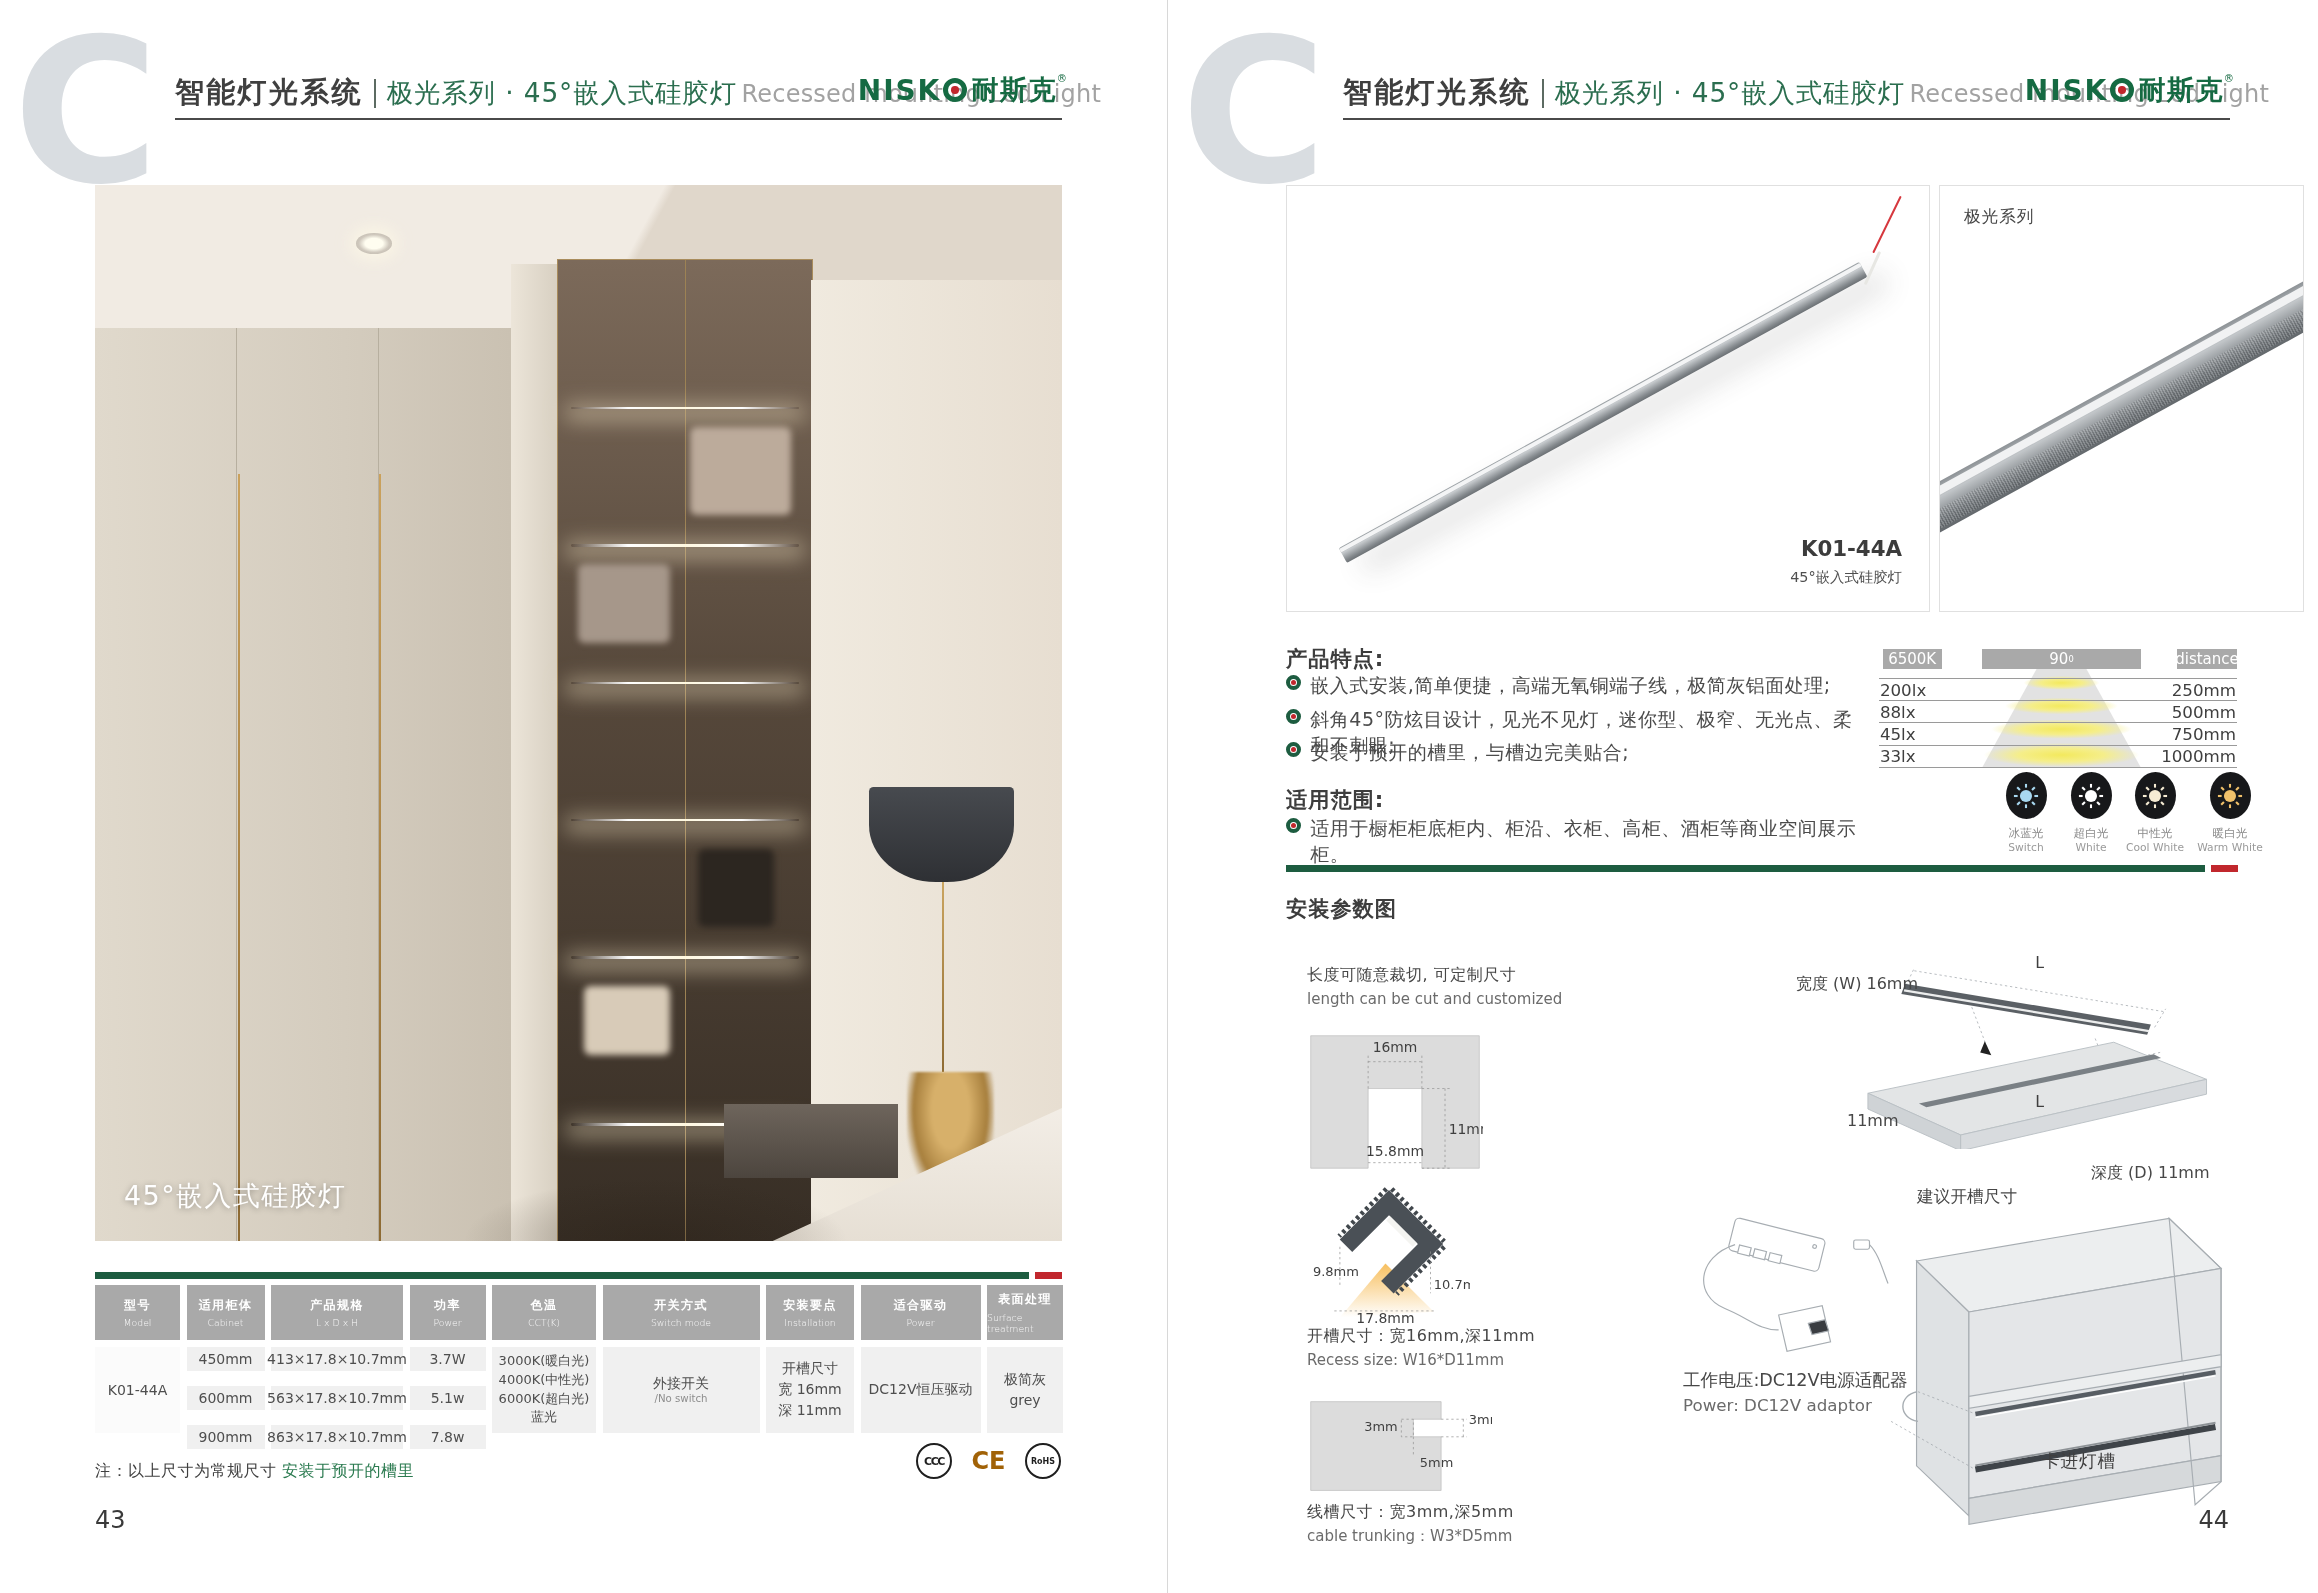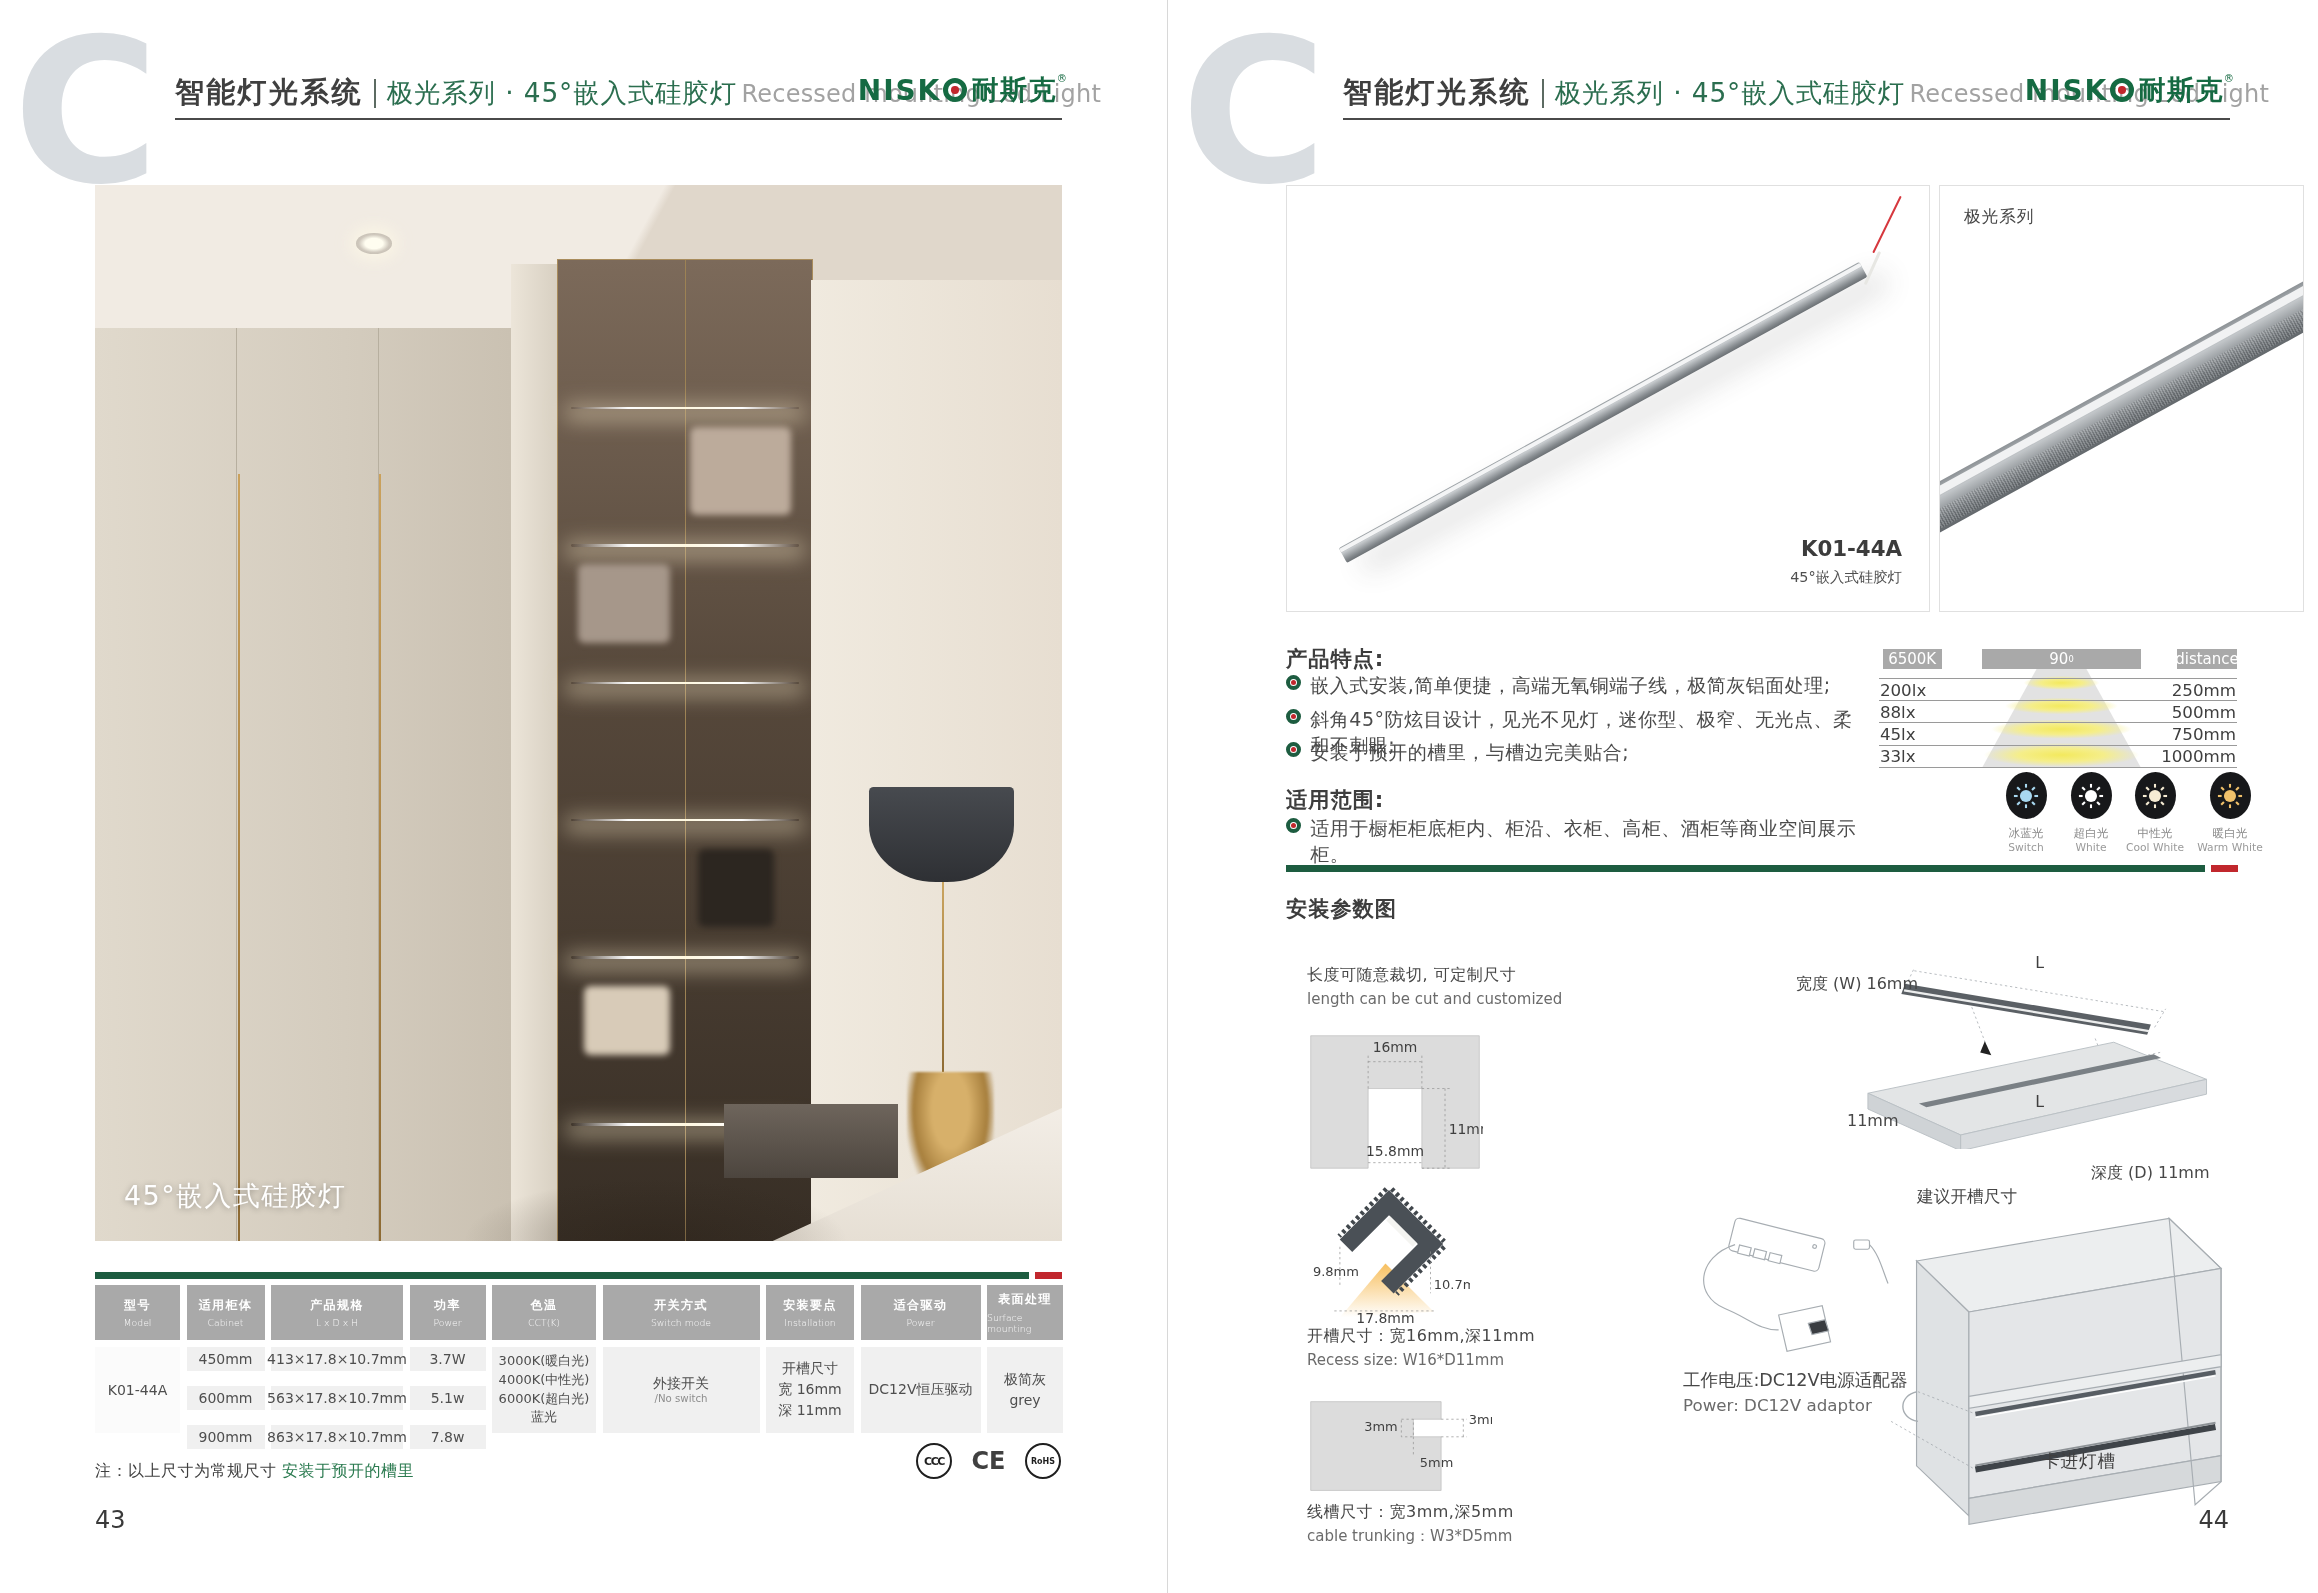--- a/index.html
+++ b/index.html
@@ -89,21 +89,21 @@
   .sw-en { font-size:10.2px; color:#8d8d8d; }
   .inst { line-height:1.5; }
   .surf-en { margin-top:2.8px; }
 
   .note { position:absolute; left:95px; top:1461px; font-size:16px; color:#3f3f3f; letter-spacing:0.5px; }
   .note .hl { color:#2a7a4f; }
   .certs { position:absolute; right:106px; top:1443px; display:flex; align-items:center; gap:19.5px; }
   .badge-circle { width:36px; height:36px; border:2.3px solid #1f1f1f; border-radius:50%;
     display:flex; align-items:center; justify-content:center; font-weight:bold; color:#1f1f1f; }
   .badge-ccc { font-size:11px; letter-spacing:-1.4px; }
-  .badge-ce { font-size:24px; font-weight:bold; color:#404040; }
+  .badge-ce { font-size:24px; font-weight:bold; color:#a16207; }
   .badge-rohs { font-size:8px; }
   .pagenum { position:absolute; top:1506px; font-size:24px; color:#3a3a3a; }
   .pagenum.l { left:95px; } .pagenum.r { right:105px; }
 
   
   .panel { position:absolute; top:185px; height:427px; background:#fff; border:0.5px solid #e0e0e0; overflow:hidden; }
   .panel-main { left:118px; width:644px; }
   .panel-side { left:771px; width:365px; }
   .led-bar { position:absolute; left:18.5px; top:218px; width:594px; height:16.7px;
     transform:rotate(-28.8deg); transform-origin:center;
@@ -250,21 +250,21 @@
         <div class="th">
             <span class="zh">安装要点</span>
             <span class="en">Installation</span>
           </div>
         <div class="th">
             <span class="zh">适合驱动</span>
             <span class="en">Power</span>
           </div>
         <div class="th">
             <span class="zh">表面处理</span>
-            <span class="en">Surface mounting</span>
+            <span class="en">Surface treatment</span>
           </div>
       </div>
       <div class="spec-body">
         <div class="cell white">K01-44A</div>
         <div class="colstack">
           <div class="subcell">450mm</div>
           <div class="subcell">600mm</div>
           <div class="subcell">900mm</div>
         </div>
         <div class="colstack">

